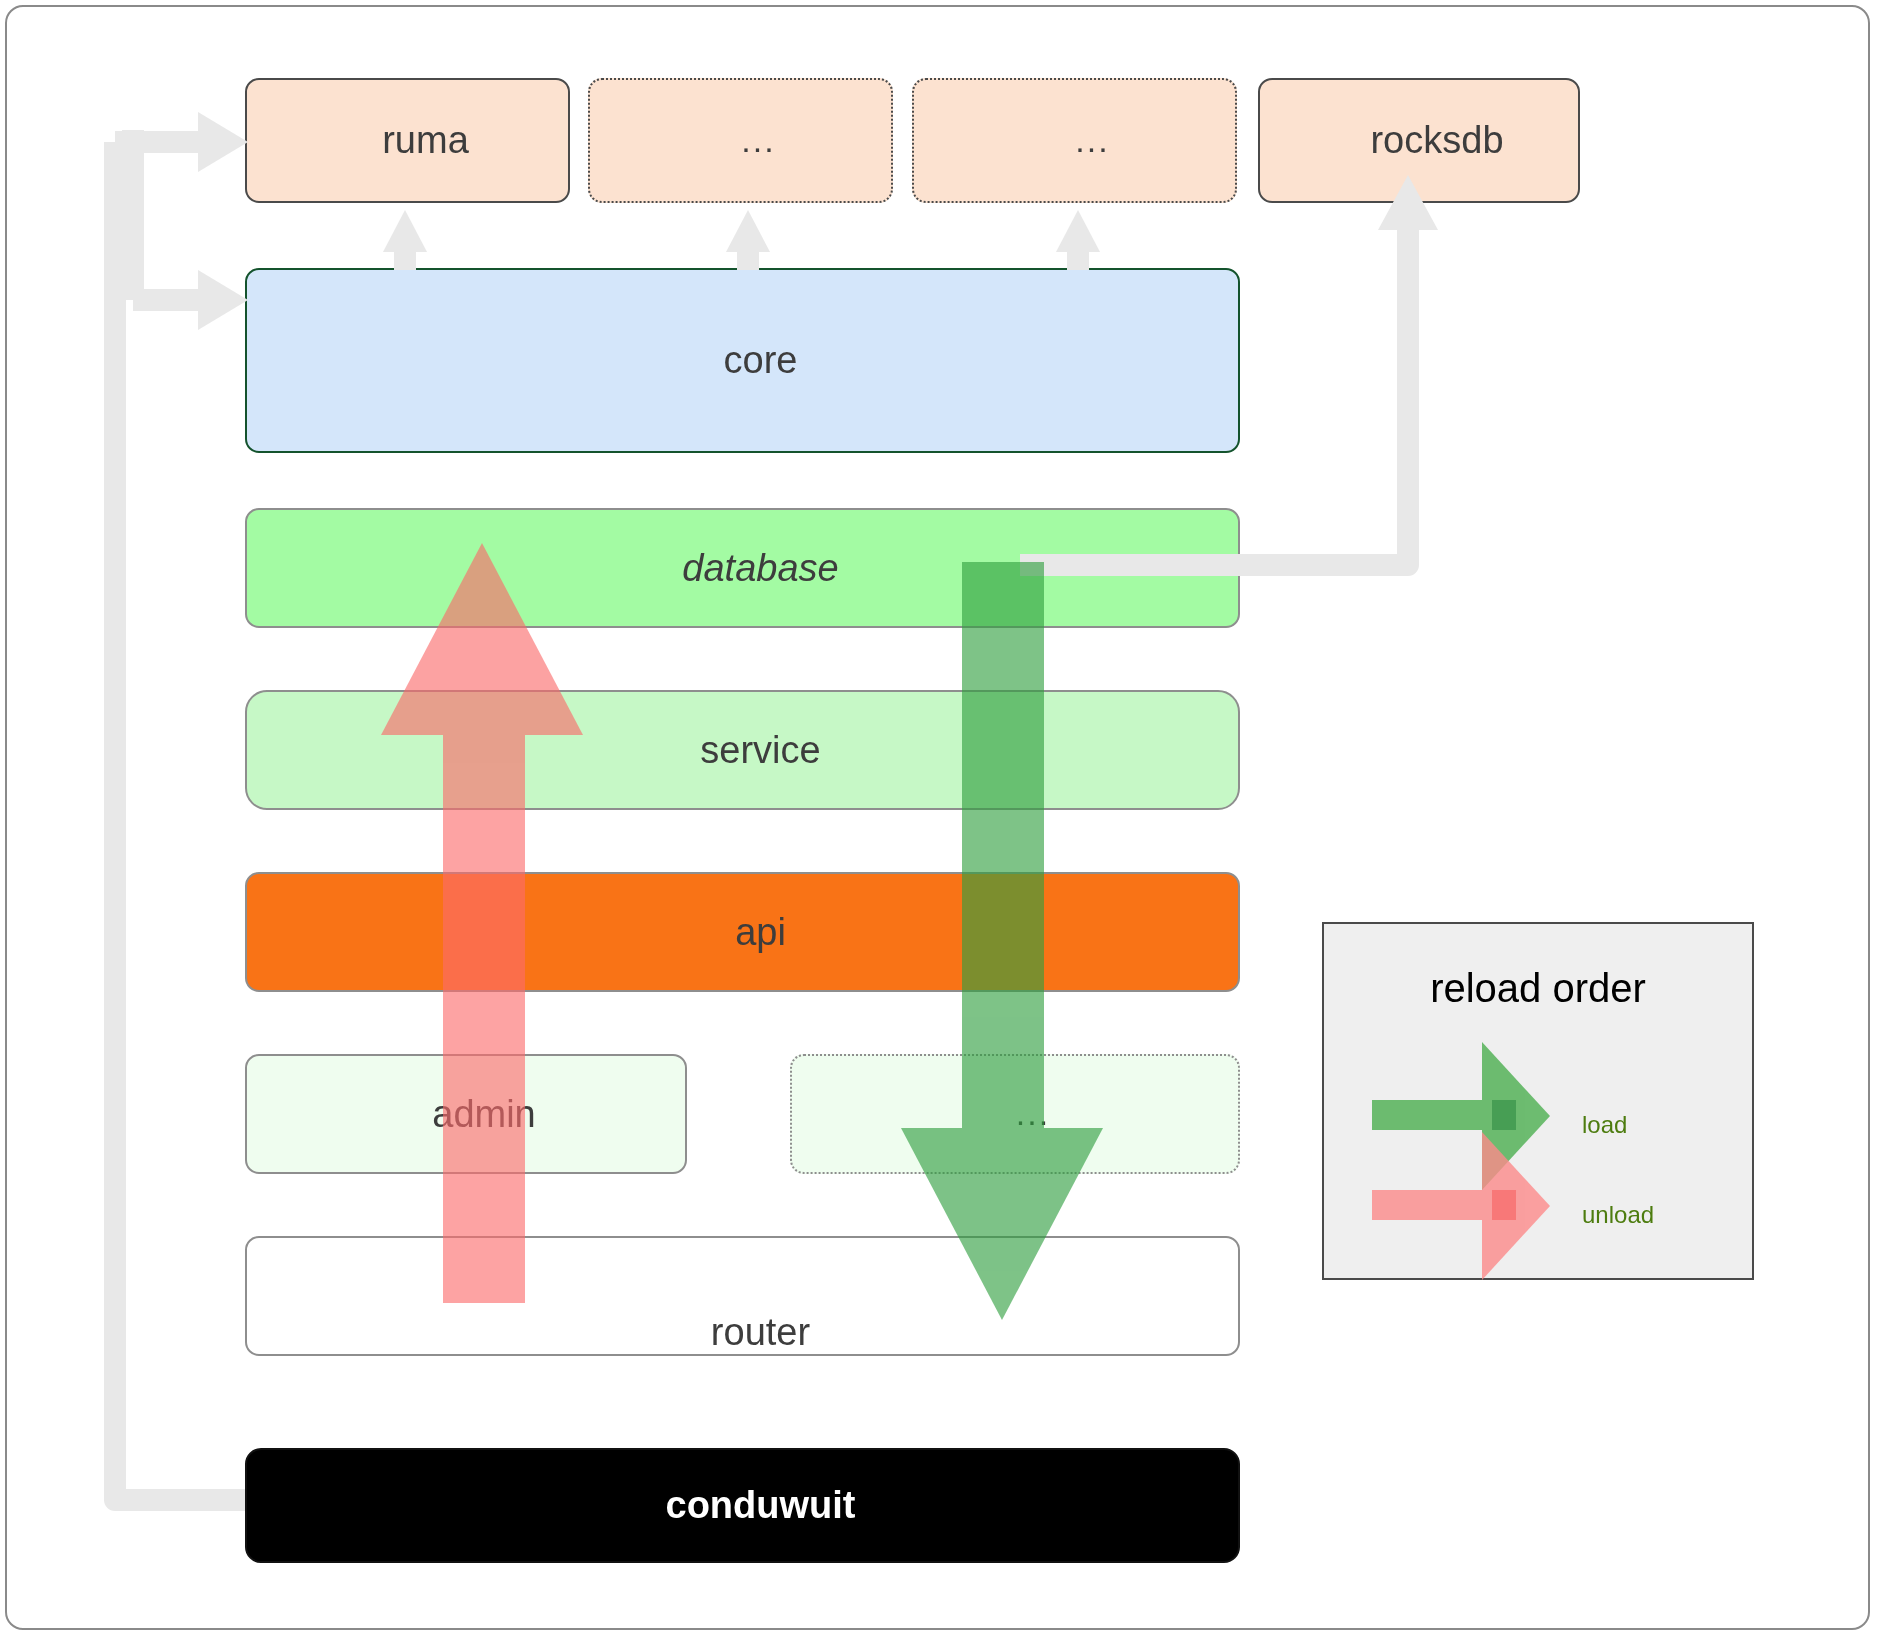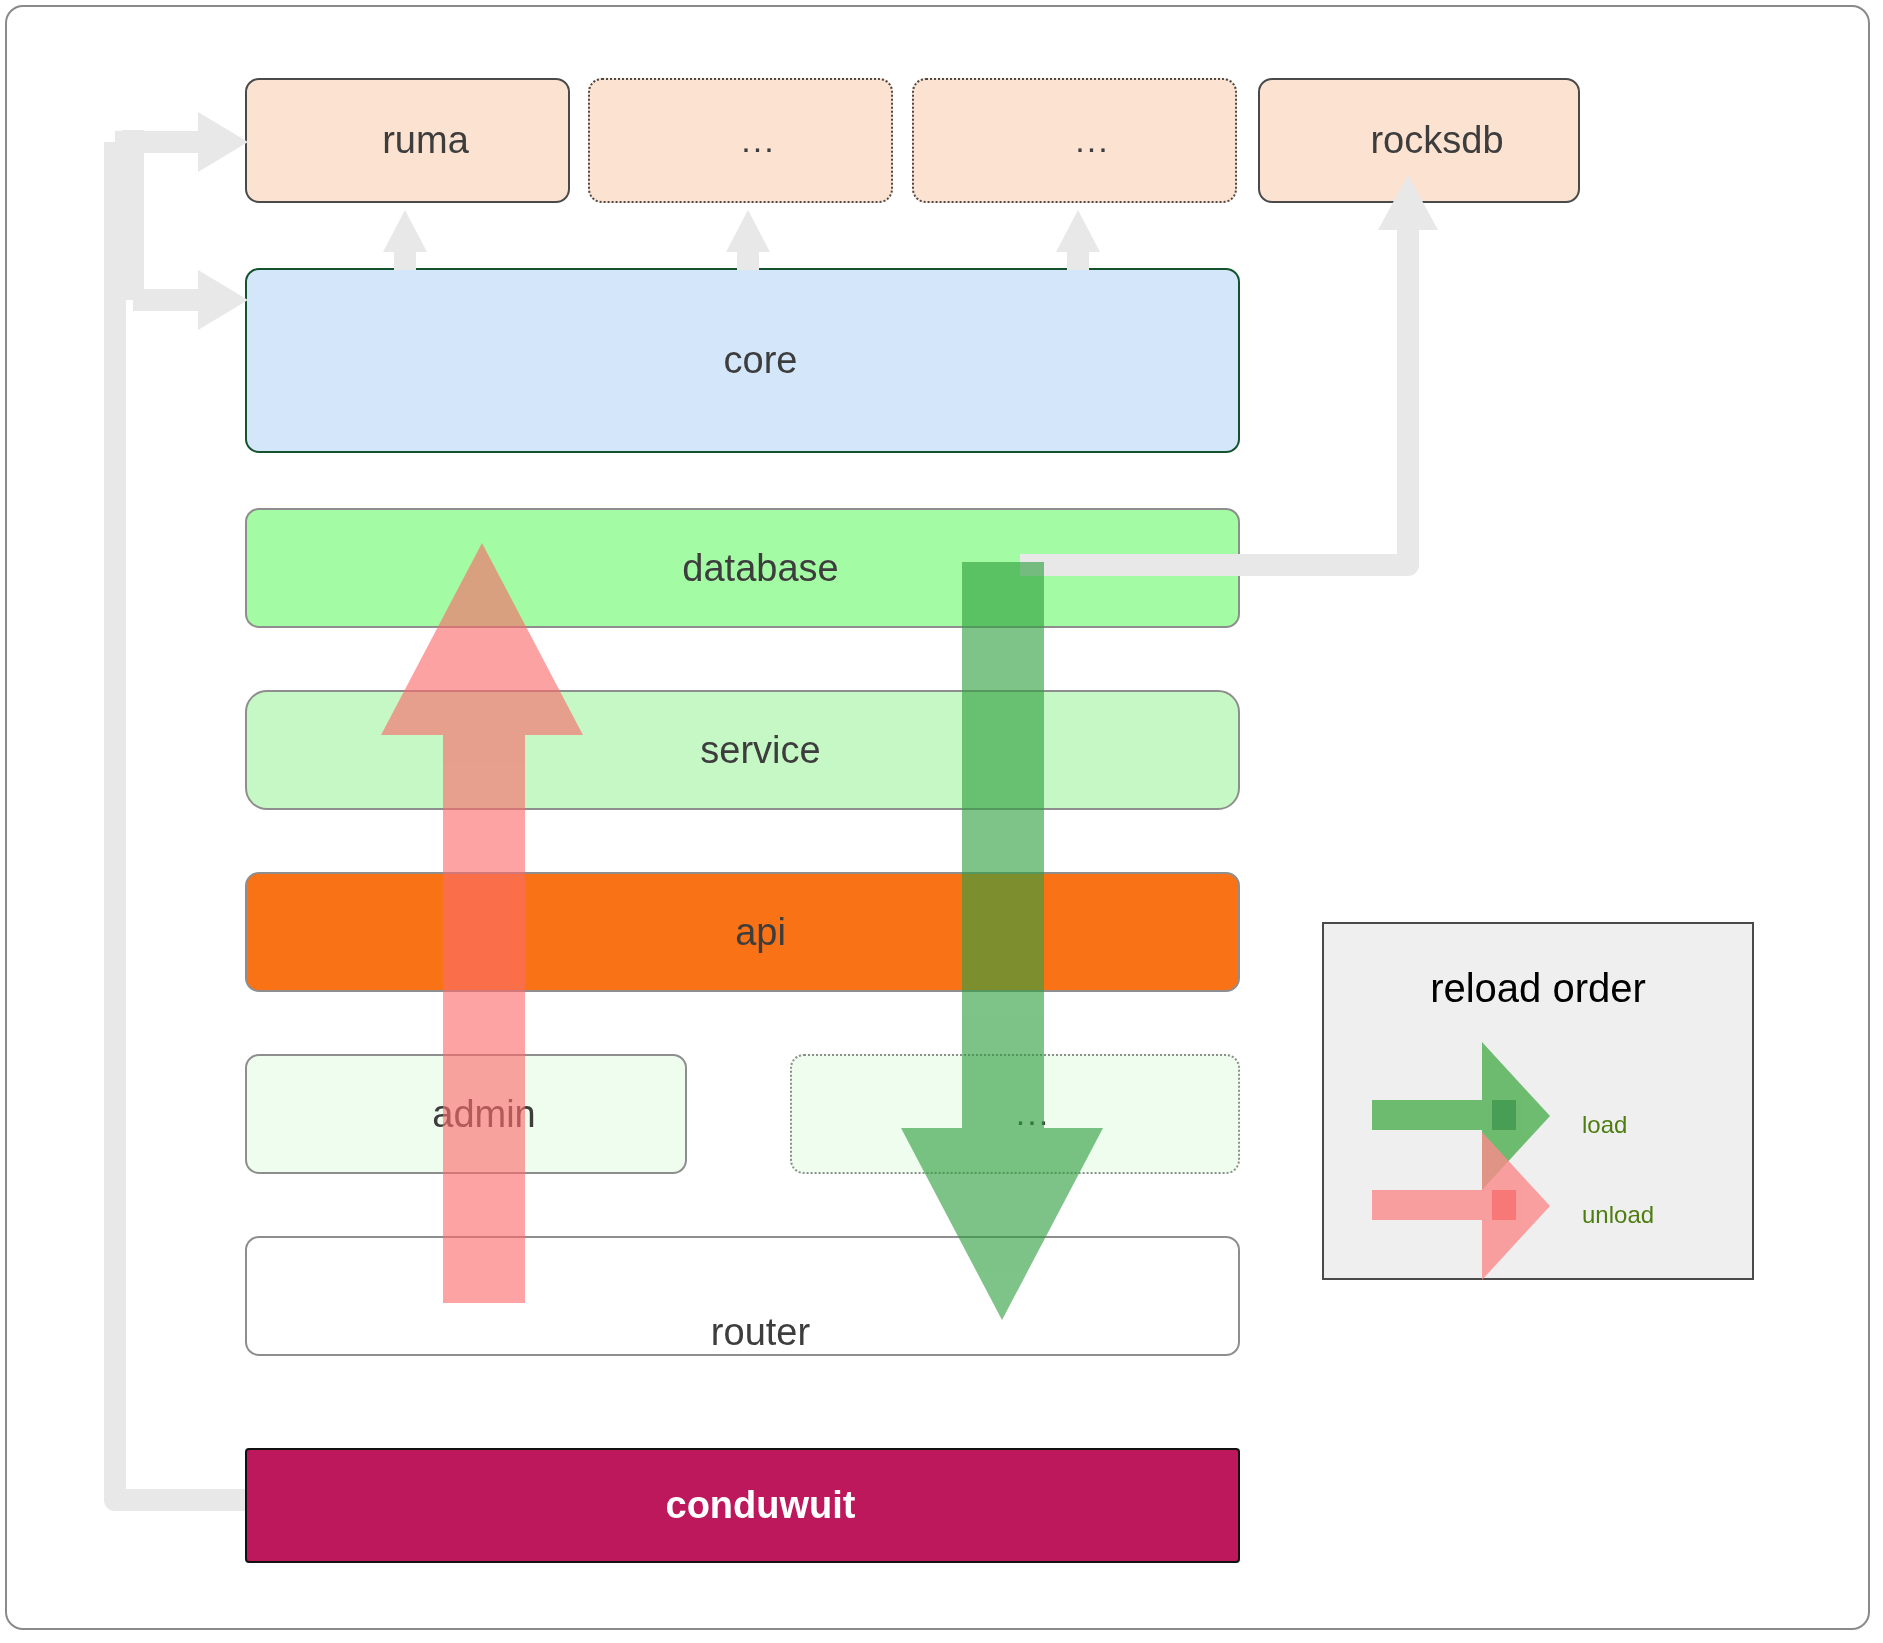--- a/index.html
+++ b/index.html
@@ -11,29 +11,29 @@
   .node{position:absolute;box-sizing:border-box;display:flex;align-items:center;
     justify-content:center;border-radius:14px;color:#3d3d3d;}
   .node span{position:relative;z-index:3;margin-left:36px;}
 
   
   .orange{background:#fce2d0;border:2.5px solid #4a4a4a;font-size:38px;}
   .orange.dotted{border:2.5px dotted #4a4a4a;}
 
   .blue{background:#d4e6fa;border:2px solid #14532d;font-size:38px;}
 
-  .green1{background:#a3fba3;border:2px solid #8e8e8e;font-size:38px;}
+  .green1{background:#a3fba3;border:2px solid #8e8e8e;font-size:38px;font-style:italic;}
   .green2{background:#c6f8c6;border:2px solid #8e8e8e;font-size:38px;}
   .green3{background:#f97316;border:2px solid #8e8e8e;font-size:38px;}
   .green4{background:#effdef;border:2px solid #8e8e8e;font-size:38px;}
   .green4.dotted{border:2px dotted #8e8e8e;}
   .plain{background:#ffffff;border:2px solid #8e8e8e;font-size:38px;}
 
-  .navy{background:#be185d;border:2.5px solid #111;color:#fff;font-size:38px;font-weight:bold;
-        border-radius:4px;}
+  .navy{background:#000000;border:2.5px solid #111;color:#fff;font-size:38px;font-weight:bold;
+        border-radius:16px;}
 
   .dots{letter-spacing:2px;font-size:34px;color:#3d3d3d;line-height:0.4;}
 
   
   .gsvg{position:absolute;left:0;top:0;width:1883px;height:1643px;pointer-events:none;z-index:1;}
   .arrow-svg{position:absolute;left:0;top:0;width:1883px;height:1643px;pointer-events:none;z-index:4;}
 
   
   .legend{position:absolute;background:#efefef;border:2.5px solid #4a4a4a;box-sizing:border-box;}
   .legend-title{position:absolute;width:100%;text-align:center;font-size:40px;color:#000000;}

